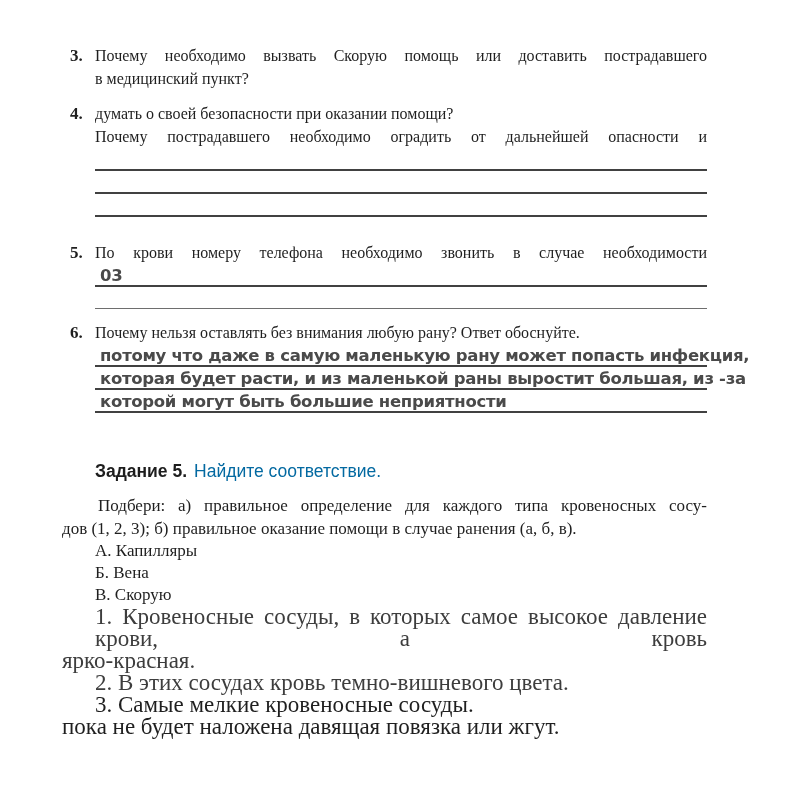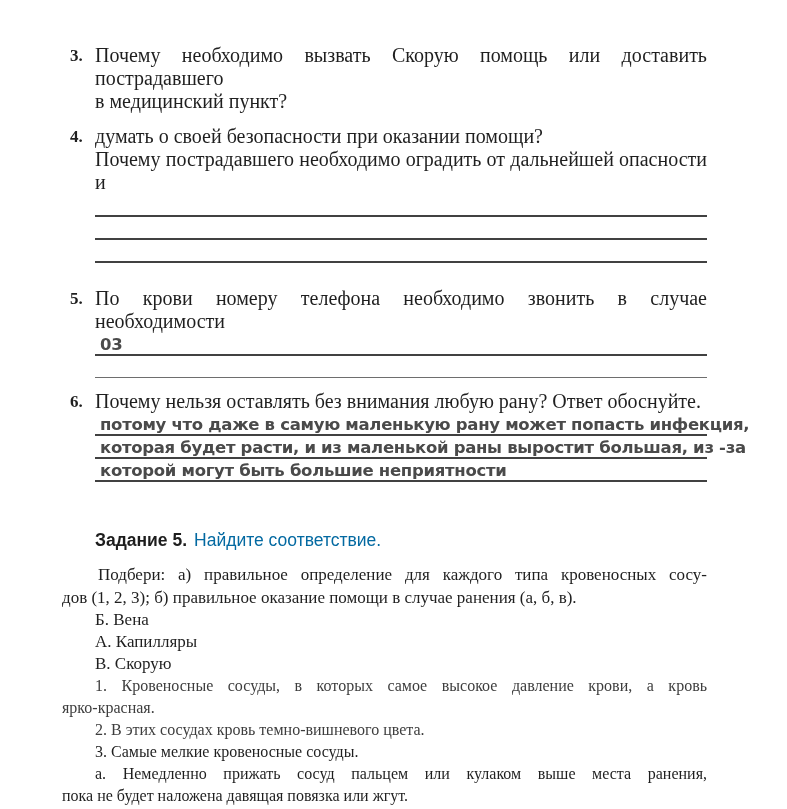--- a/index.html
+++ b/index.html
@@ -23,21 +23,21 @@
   .q-row { display: flex; }
   .q-num {
     flex: none;
     box-sizing: border-box;
     width: 33px;
     padding-left: 8px;
     font-weight: 700;
     font-size: 17px;
     line-height: 23px;
   }
-  .q-text { flex: 1; min-width: 0; font-size: 20px; line-height: 23px; }
+  .q-text { flex: 1; min-width: 0; font-size: 16px; line-height: 23px; }
   .tl { }
   .just { text-align: justify; text-align-last: justify; }
 
   .answers { margin-left: 33px; }
   .ans-line {
     height: 21px;
     border-bottom: 2px solid #414141;
     display: flex;
     align-items: flex-end;
     overflow: visible;
@@ -68,21 +68,21 @@
   }
   .th-bold { font-weight: 700; color: #1d1d1d; }
   .th-rest { color: #0369a1; margin-left: 7px; }
 
   .intro { margin: 10px 0 0 0; font-size: 17px; line-height: 23px; }
   .fl { padding-left: 33px; display: block; }
   .intro .fl { padding-left: 36px; }
 
   .list { margin-top: 0; font-size: 17px; line-height: 22px; }
   .li { padding-left: 33px; }
-  .def, .aid-item { font-size: 16px; line-height: 22px; }
+  .def, .aid-item { font-size: 23px; line-height: 22px; }
   .muted { color: #3d3d3d; }
 </style>
 </head>
 <body>
 
 <div class="page">
   <div class="content">
 
     <section class="q q3">
       <div class="q-row">
@@ -155,39 +155,38 @@
     <div class="task-heading">
       <span class="th-bold">Задание 5.</span><span class="th-rest">Найдите соответствие.</span>
     </div>
 
     <p class="intro">
       <span class="tl fl just">Подбери: а) правильное определение для каждого типа кровеносных сосу-</span>
       <span class="tl" style="display:block">дов (1, 2, 3); б) правильное оказание помощи в случае ранения (а, б, в).</span>
     </p>
 
     <div class="list">
+      <div class="li">А. Капилляры</div>
       <div class="li">Б. Вена</div>
-      <div class="li">А. Капилляры</div>
       <div class="li">В. Скорую</div>
     </div>
 
     <div class="list">
       <div class="def muted">
         <div class="tl fl just">1. Кровеносные сосуды, в которых самое высокое давление крови, а кровь</div>
         <div class="tl">ярко-красная.</div>
       </div>
       <div class="def muted">
         <div class="tl fl">2. В этих сосудах кровь темно-вишневого цвета.</div>
       </div>
       <div class="def">
         <div class="tl fl">3. Самые мелкие кровеносные сосуды.</div>
       </div>
     </div>
 
     <div class="list">
       <div class="aid-item">
-        <div class="tl fl just">а. Немедленно прижать сосуд пальцем или кулаком выше места ранения,</div>
         <div class="tl">пока не будет наложена давящая повязка или жгут.</div>
       </div>
     </div>
 
   </div>
 </div>
 
 </body></html>

